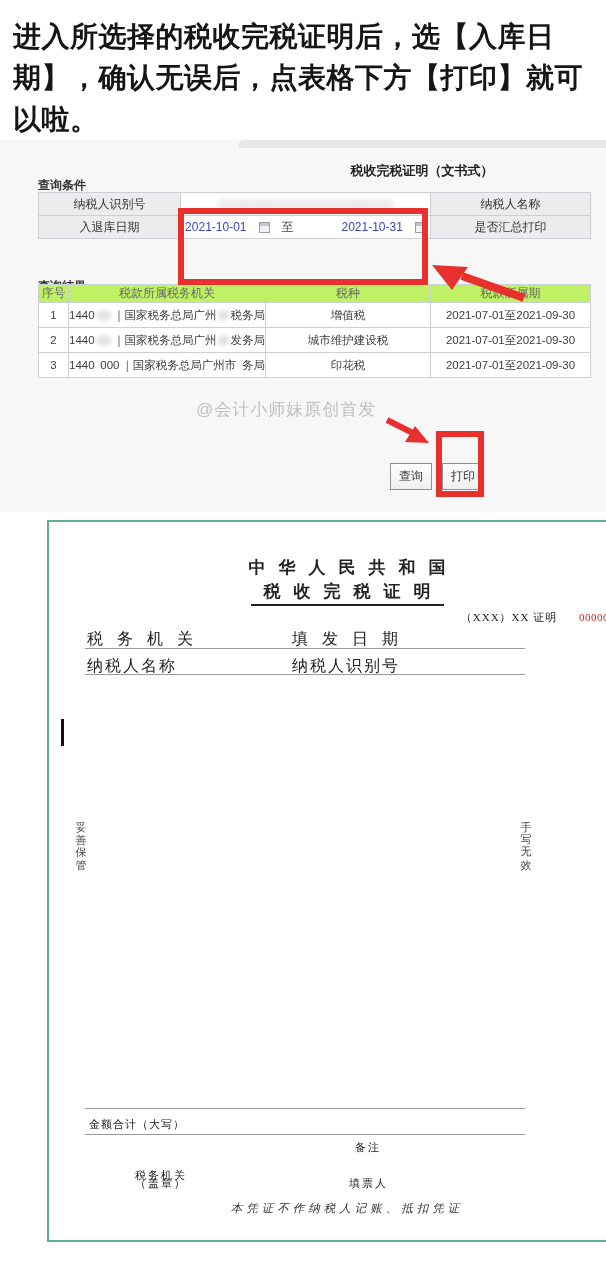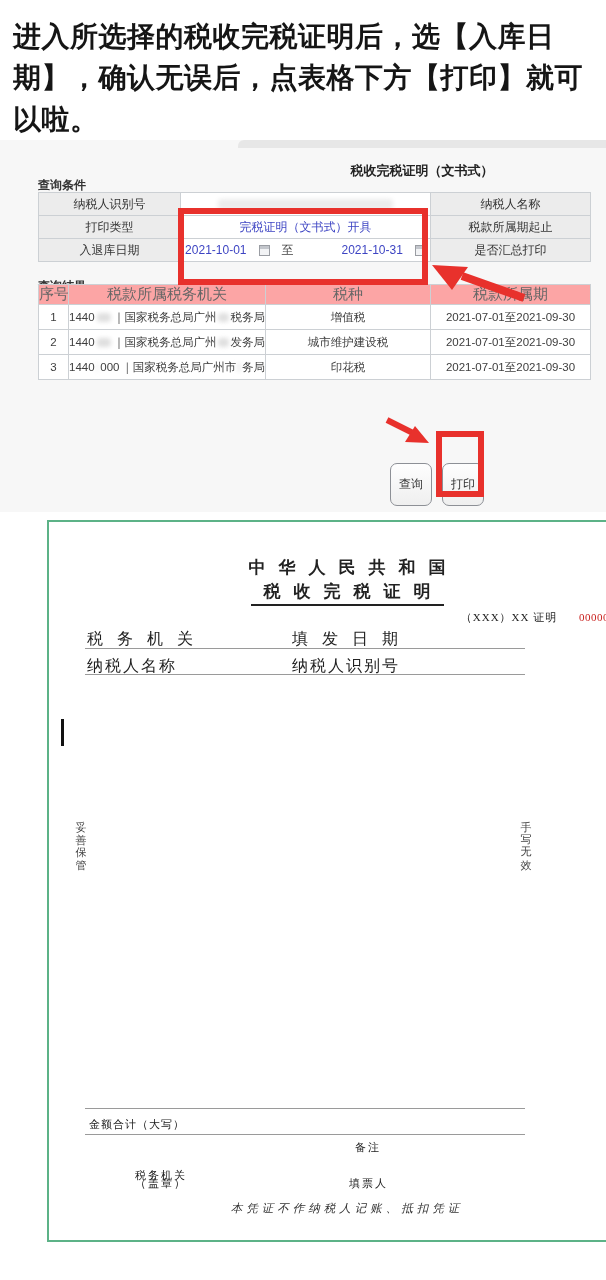--- a/index.html
+++ b/index.html
@@ -33,35 +33,35 @@
   .cal-icon { display:inline-block; width:11px; height:11px; border:1px solid #9a9da3;
               background:#f2f3f5; position:relative; }
   .cal-icon::before { content:""; position:absolute; left:0; top:0; width:100%; height:3px;
                       background:#c3c6cc; }
   .gap30 { margin-left:36px; }
 
   .blur-blob { display:inline-block; background:#dfdfdf; border-radius:4px;
                filter:blur(2px); vertical-align:middle; }
 
   #res-table { left:38px; top:144px; width:552px; }
-  #res-table th { height:16px; background:#fca5a5; font-size:15px; color:#666; }
+  #res-table th { height:16px; background:#bef264; font-size:12px; color:#666; }
   #res-table td { height:25px; font-size:11.5px; color:#3d3d3d; background:#fff; }
   .org-cell { display:flex; align-items:center; justify-content:center; gap:2px;text-align:center; }
 
   
   #watermark { left:196px; top:258px; font-size:17px; color:#bfbfbf; letter-spacing:1px; }
 
   
   .red-rect { border:6px solid #e8312c; background:transparent; }
   #red-rect-form   { left:178px; top:208px; width:250px; height:77px; }
   #red-rect-print  { left:436px; top:431px; width:48px; height:66px; }
 
   
-  .ui-btn { position:absolute; font-size:12px; color:#333; padding:12px 8px;
-            border:1px solid #8d9096; border-radius:7px;
+  .ui-btn { position:absolute; font-size:12px; color:#333; padding:4px 8px;
+            border:1px solid #8d9096; border-radius:0;
             background:linear-gradient(#fefefe,#efefef); cursor:pointer;
             font-family:"Liberation Sans", sans-serif; }
   #btn-query { left:390px; top:463px; }
   #btn-print { left:442px; top:463px; }
 
   
   #certificate { left:47px; top:520px; width:600px; height:722px; background:#fff;
                  border:2px solid #5cb287; font-family:"Liberation Serif", serif; color:#222; }
   .cert-abs { position:absolute; }
   #cert-country { top:34px; left:0; width:100%; text-align:center; font-size:17px;
@@ -112,42 +112,36 @@
       </colgroup>
     <tbody>
         <tr>
       <td class="lbl">纳税人识别号</td>
       <td>
         <span class="blur-blob" style="width:175px;height:11px;background:#ececec;"></span>
       </td>
       <td class="lbl">纳税人名称</td>
     </tr>
     <tr>
-      <td class="lbl">打印类型</td>
-      <td>
-        <a class="link-blue">完税证明（文书式）开具</a>
-      </td>
-      <td class="lbl">税款所属期起止</td>
-    </tr>
-    <tr>
       <td class="lbl">入退库日期</td>
       <td>
         <span class="date-cell">
           <span class="date-blue">2021-10-01</span>
           <span class="cal-icon"></span>
           <span>至</span>
           <span class="date-blue gap30">2021-10-31</span>
           <span class="cal-icon"></span>
         </span>
       </td>
       <td class="lbl">是否汇总打印</td>
     </tr>
   </tbody>
     </table>
 
+  <div class="abs" id="watermark">@会计小师妹原创首发</div>
 
   <div class="abs section-label" id="query-res-label">查询结果</div>
 
   <table class="grid abs" id="res-table">
     <colgroup>
         <col style="width:30px">
         <col style="width:197px">
         <col style="width:165px">
         <col style="width:160px">
       </colgroup>

